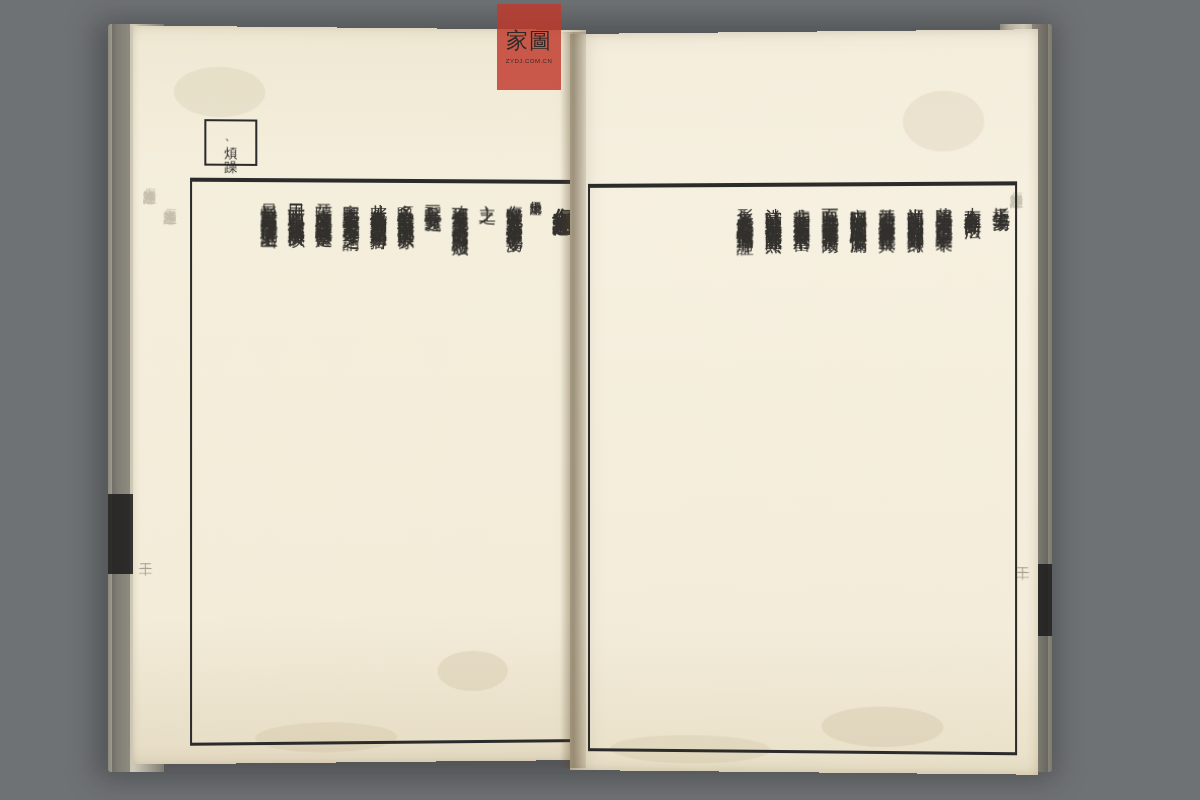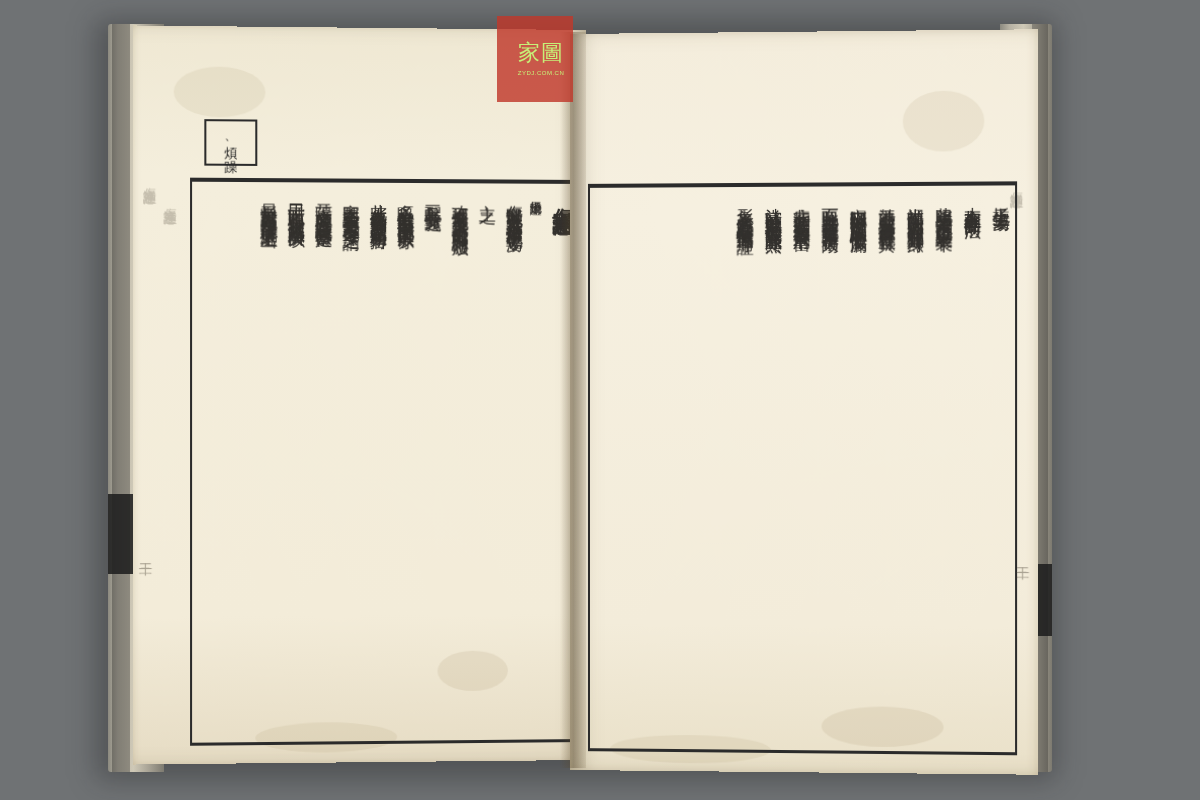--- a/index.html
+++ b/index.html
@@ -159,32 +159,31 @@
     font-family: "DejaVu Serif", serif;
     font-size: 13px;
     color: #232323;
     line-height: 1.0;
   }
 
   
   .red-stamp {
     position: absolute;
     left: 497px;
-    top: 16px;
+    top: 4px;
     width: 64px;
     height: 86px;
     background: #c0392b;
     opacity: .82;
     display: flex;
     flex-direction: column;
     align-items: center;
     justify-content: center;
-    color: #bef264;
+    color: #000000;
     font-family: "DejaVu Serif", serif;
-    padding-left: 12px;
   }
   .red-stamp .glyphs {
     font-size: 22px;
     letter-spacing: 1px;
     line-height: 1;
   }
   .red-stamp .latin {
     font-size: 6px;
     letter-spacing: .5px;
     margin-top: 6px;

